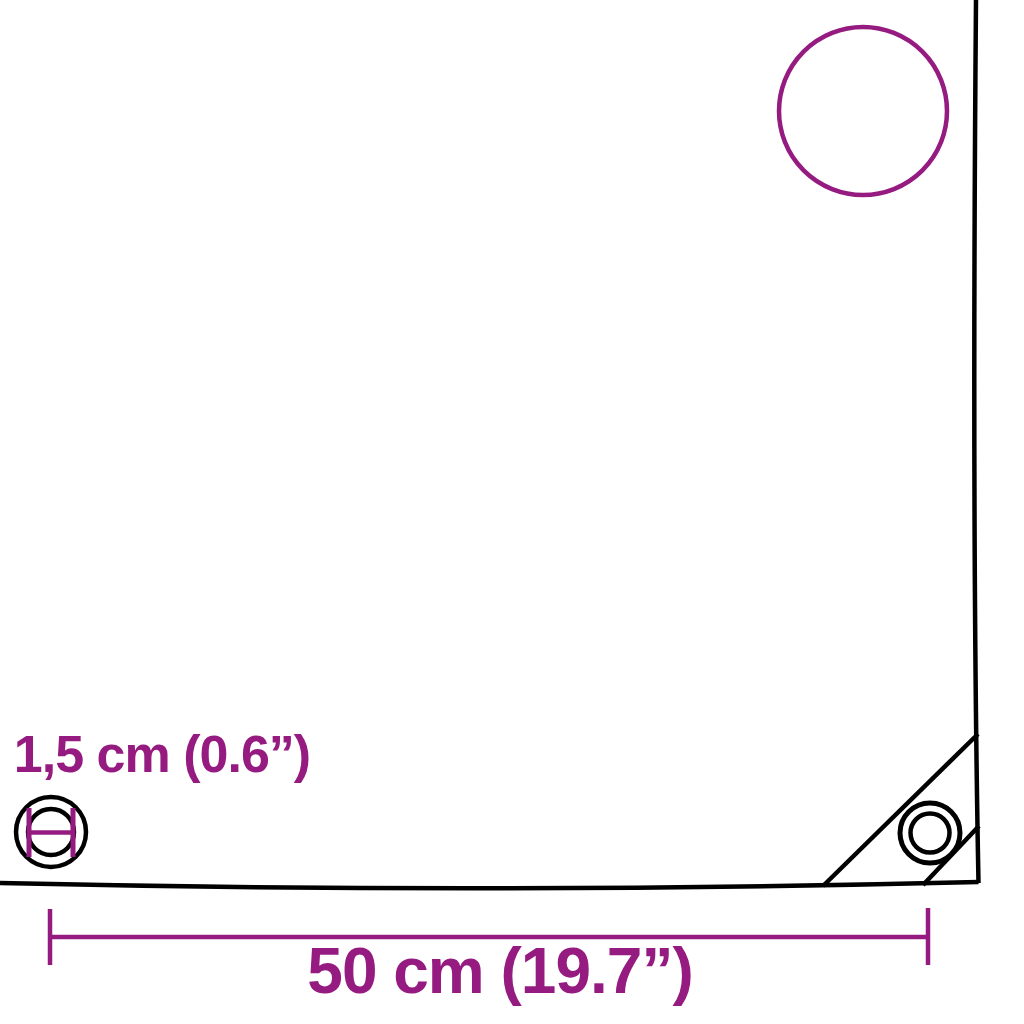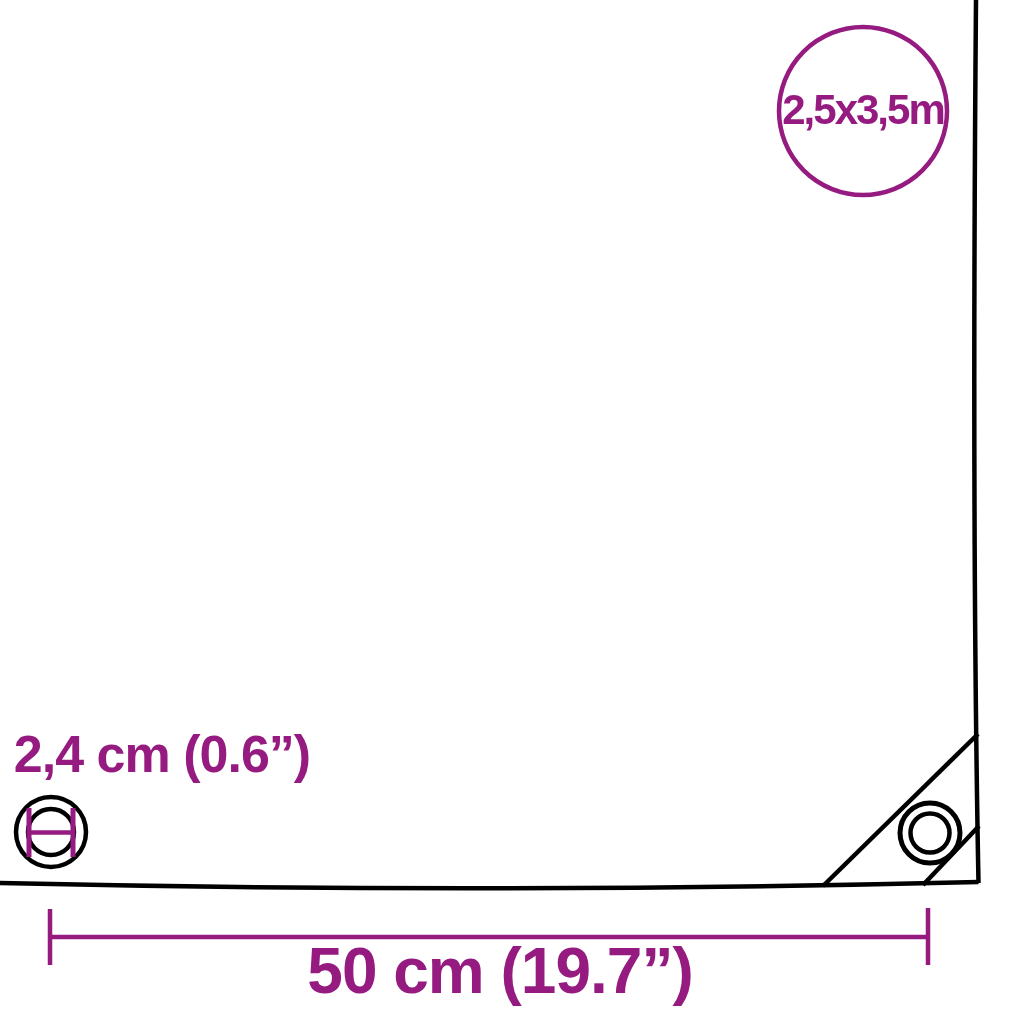--- a/index.html
+++ b/index.html
@@ -79,19 +79,18 @@
     <circle class="stroke-accent" stroke-width="4.5" cx="863" cy="111" r="84"></circle>
 
     <g>
       <line class="stroke-accent" stroke-width="4.5" x1="50" y1="937" x2="928" y2="937"></line>
       <line class="stroke-accent" stroke-width="4.5" x1="50" y1="909" x2="50" y2="965"></line>
       <line class="stroke-accent" stroke-width="4.5" x1="928" y1="908" x2="928" y2="965"></line>
     </g>
 
   </svg>
 
-  <div class="label size-badge-label">2,5x3,5m</div>
 
-  <div class="label eyelet-diameter-label">2,4 cm (0.6”)</div>
+  <div class="label eyelet-diameter-label">1,5 cm (0.6”)</div>
 
   <div class="label eyelet-spacing-label">50 cm (19.7”)</div>
 
 </div>
 
 </body></html>

